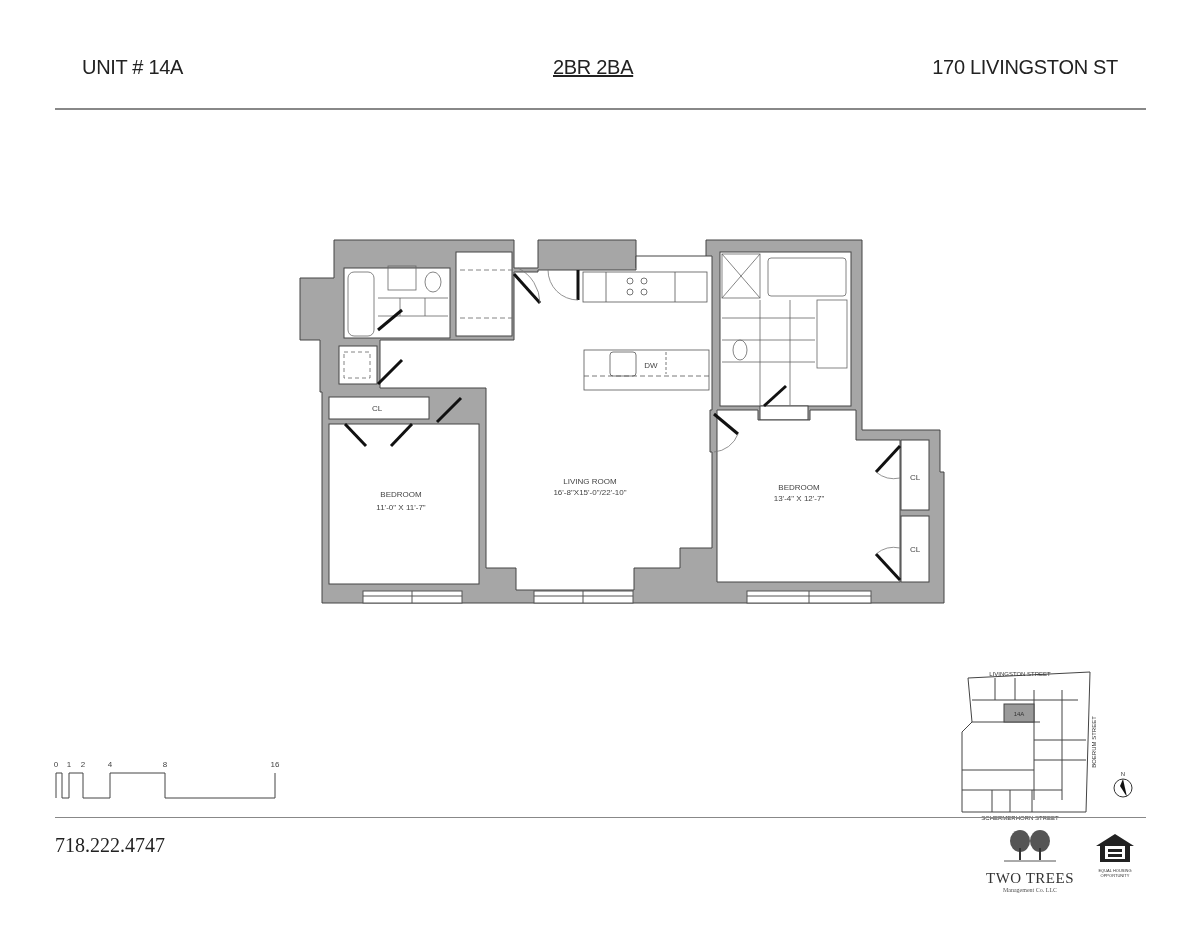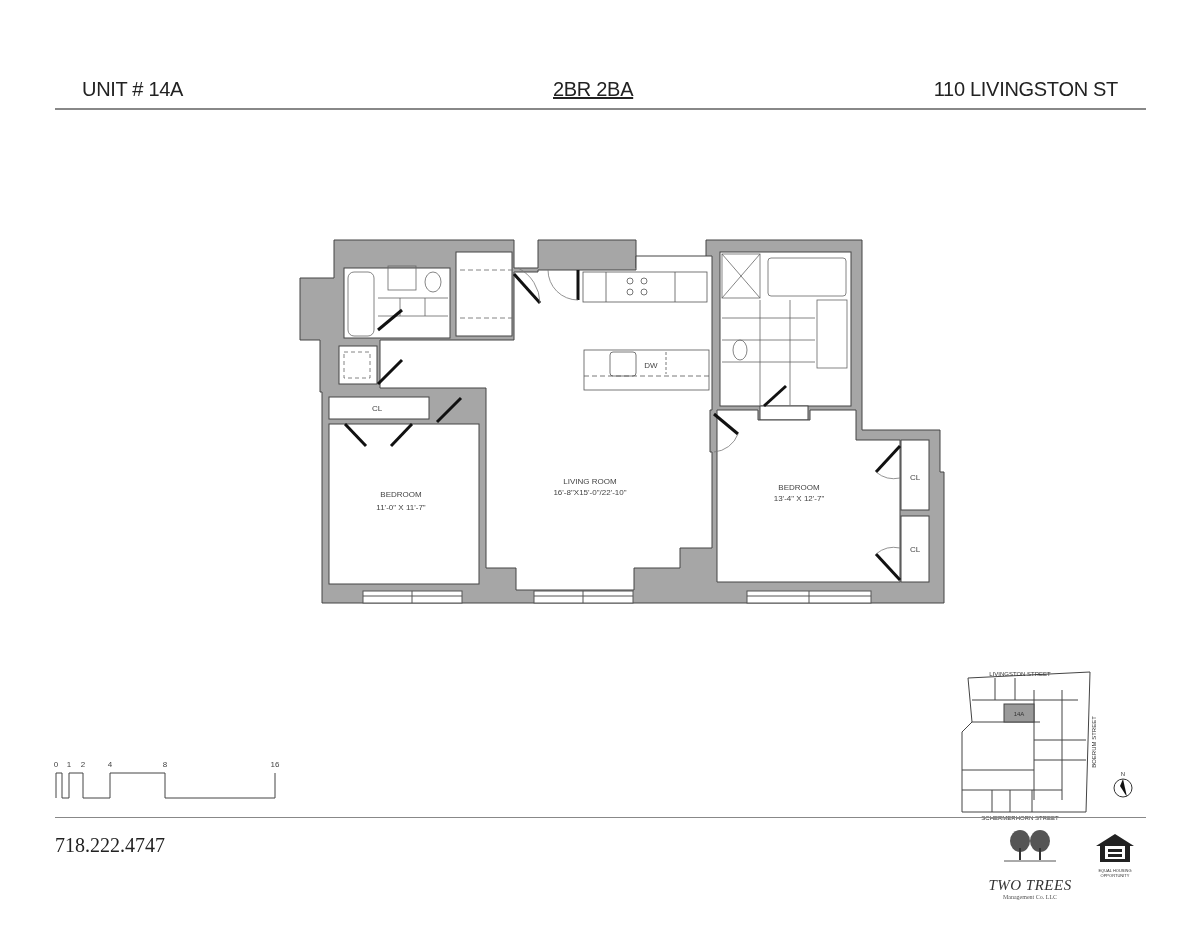--- a/index.html
+++ b/index.html
@@ -1,38 +1,38 @@
 <!DOCTYPE html>
 <html><head>
   <meta charset="utf-8">
   <style>
     html, body { margin: 0; padding: 0; background: #ffffff; }
     body { width: 1200px; height: 927px; position: relative; overflow: hidden; font-family: "Liberation Sans", sans-serif; color: #222; }
-    .hdr { position: absolute; top: 78px; font-size: 20px; color: #222; letter-spacing: -0.3px; }
+    .hdr { position: absolute; top: 56px; font-size: 20px; color: #222; letter-spacing: -0.3px; }
     #unit { left: 82px; }
     #type { left: 553px; text-decoration: underline; }
     #addr { right: 82px; }
     .rule { position: absolute; left: 55px; width: 1091px; height: 2px; background: #888; }
     #plan { position: absolute; left: 0; top: 0; }
     .room-label { font-family: "Liberation Sans", sans-serif; font-size: 8px; fill: #444; text-anchor: middle; }
     .scale-lbl { font-family: "Liberation Sans", sans-serif; font-size: 8px; fill: #444; text-anchor: middle; }
     #phone { position: absolute; left: 55px; top: 834px; font-family: "Liberation Serif", serif; font-size: 20px; color: #222; }
     #logo { position: absolute; left: 980px; top: 828px; width: 100px; text-align: center; }
-    #logo .brand { font-family: "Liberation Serif", serif; font-size: 15px; letter-spacing: 0.5px; color: #333; margin-top: 9px; font-style: italic; }
+    #logo .brand { font-family: "Liberation Serif", serif; font-size: 15px; letter-spacing: 0.5px; color: #333; margin-top: 2px; }
     #logo .sub { font-family: "Liberation Serif", serif; font-size: 6px; color: #555; }
     #eho { position: absolute; left: 1092px; top: 832px; width: 46px; text-align: center; }
     #eho .txt { font-family: "Liberation Sans", sans-serif; font-size: 4px; color: #333; line-height: 5px; }
     .km { font-family: "Liberation Sans", sans-serif; font-size: 6px; fill: #333; }
   </style>
 </head>
 <body>
 
 <div class="hdr" id="unit">UNIT # 14A</div>
 <div class="hdr" id="type">2BR 2BA</div>
-<div class="hdr" id="addr">110 LIVINGSTON ST</div>
+<div class="hdr" id="addr">170 LIVINGSTON ST</div>
 <div class="rule" style="top:108px;"></div>
 
 <svg id="plan" width="1200" height="927" viewBox="0 0 1200 927">
   <g fill="#a6a6a6" stroke="#444" stroke-width="1">
 
     <path d="M334,240 L514,240 L514,268 L538,268 L538,240 L636,240 L636,268 L706,268 L706,240 L862,240 L862,430 L940,430 L940,472 L944,472 L944,603 L322,603 L322,392 L320,392 L320,340 L300,340 L300,278 L334,278 Z"></path>
   </g>
   <g fill="#ffffff" stroke="#444" stroke-width="1">
 
     <rect x="344" y="268" width="106" height="70"></rect>

